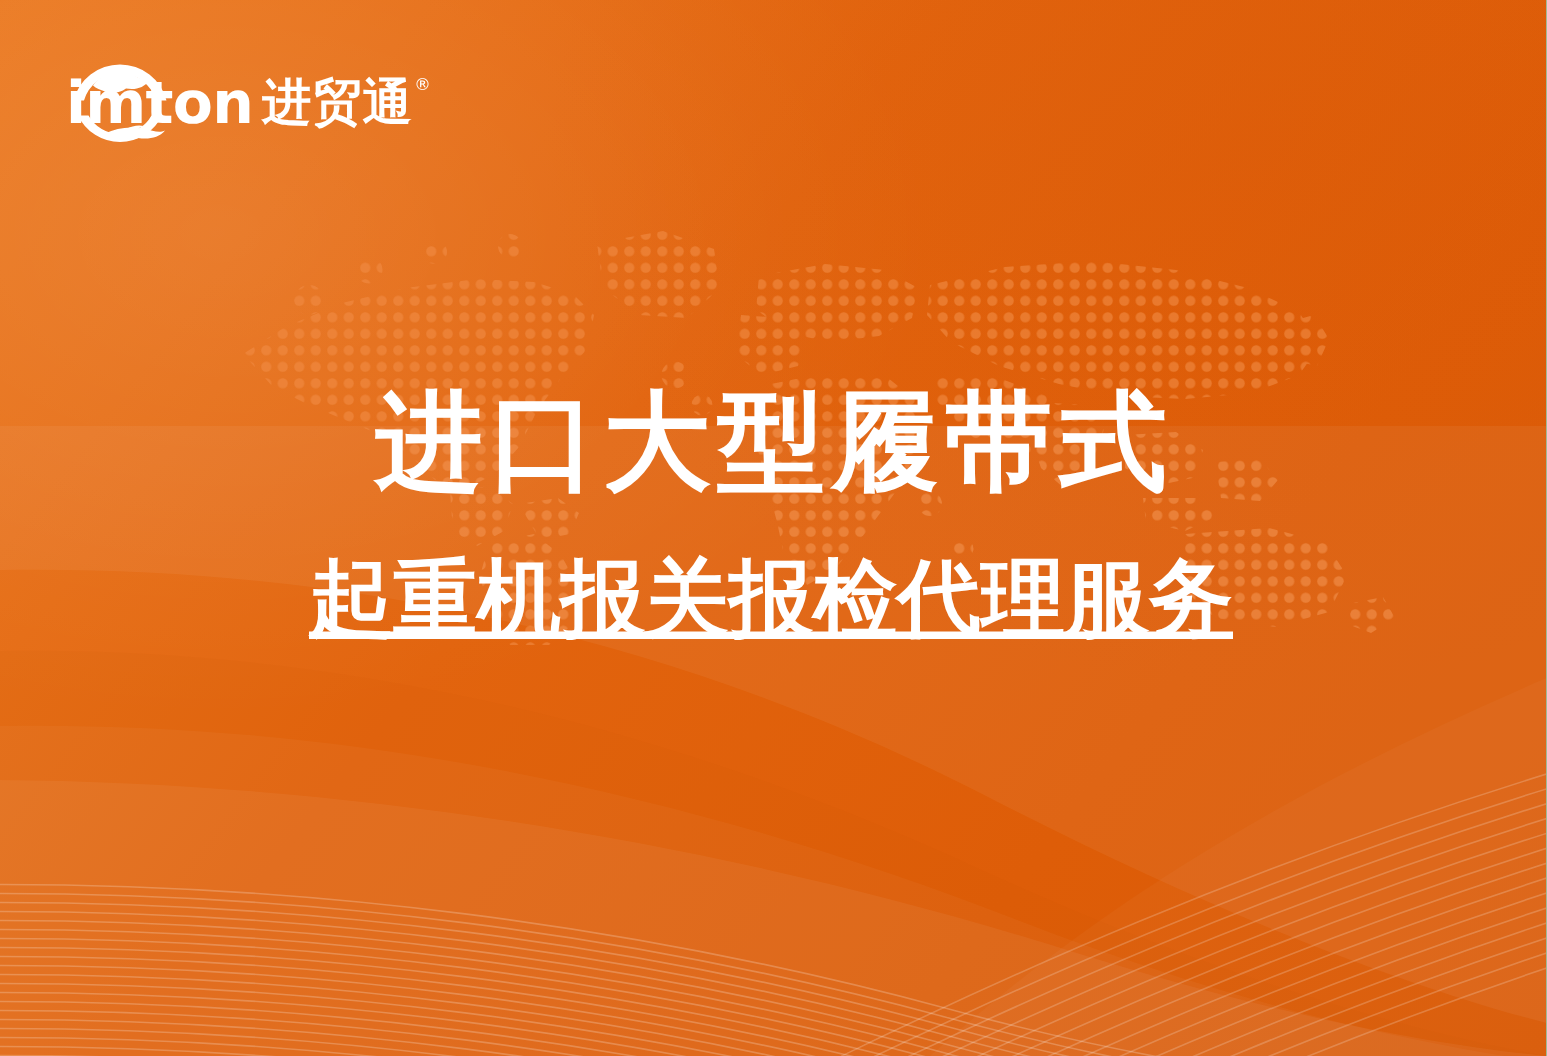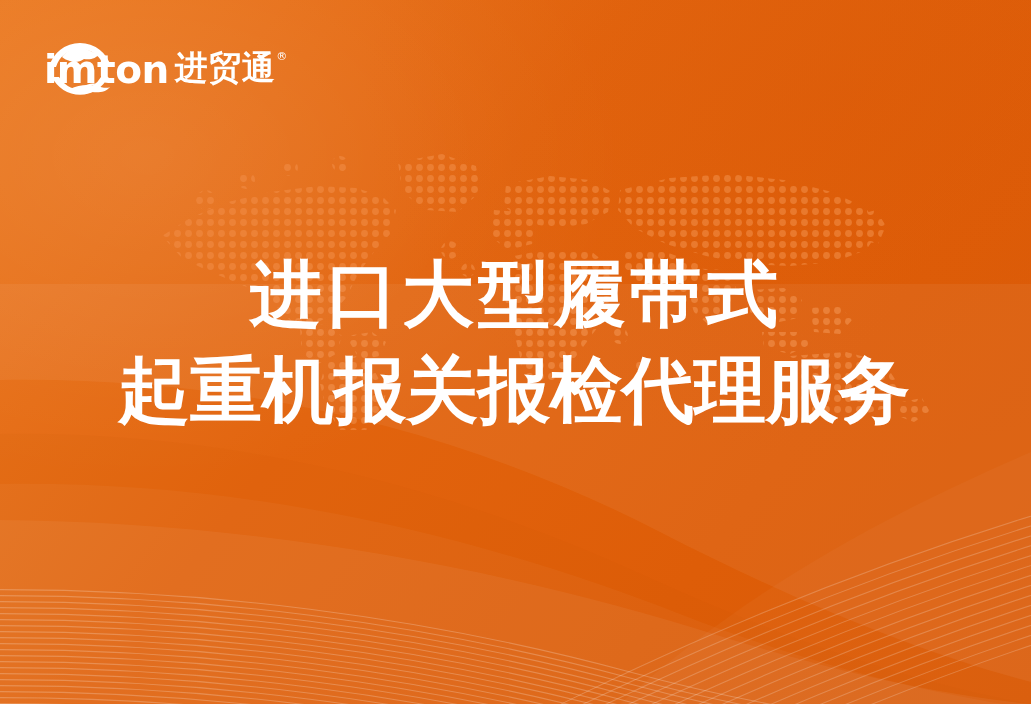--- a/index.html
+++ b/index.html
@@ -128,23 +128,25 @@
     color: #ffffff;
     white-space: nowrap;
   }
   .headline-line-1 {
     font-size: 72px;
     line-height: 96px;
     letter-spacing: 4px;
     text-indent: 4px;
   }
   .headline-line-2 {
-    font-size: 72px;
+    font-size: 56px;
     line-height: 96px;
     letter-spacing: 0px;
+    margin-top: 10px;
+    text-decoration: underline;
   }
 </style>
 </head>
 <body>
 
 <div id="banner">
 
   <div class="bg-base"></div>
 
   <div class="dotmap">

